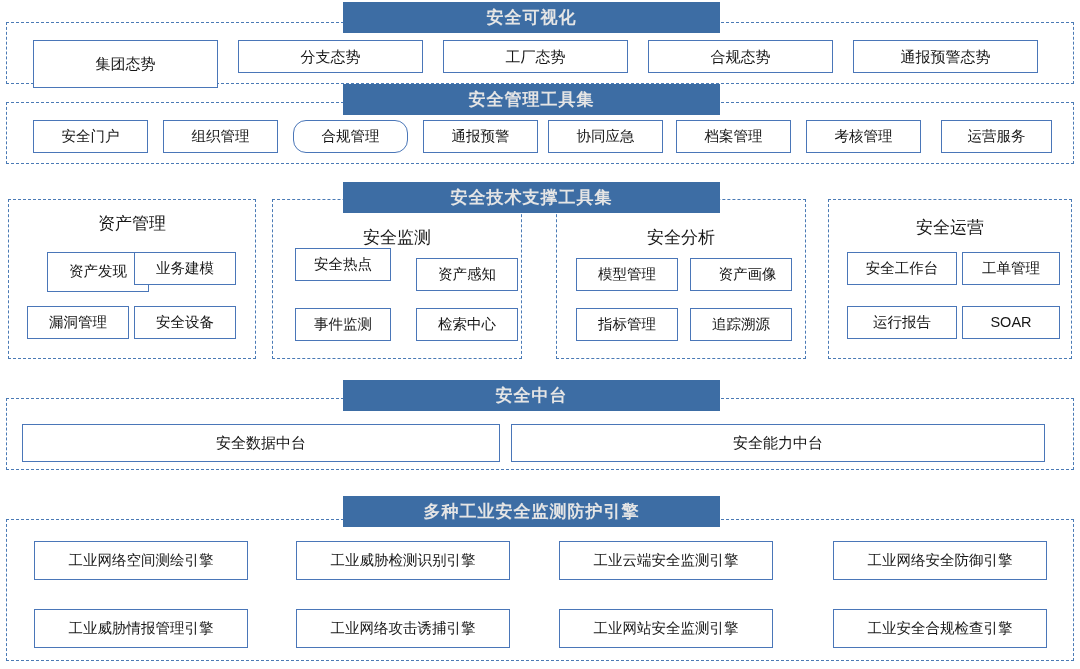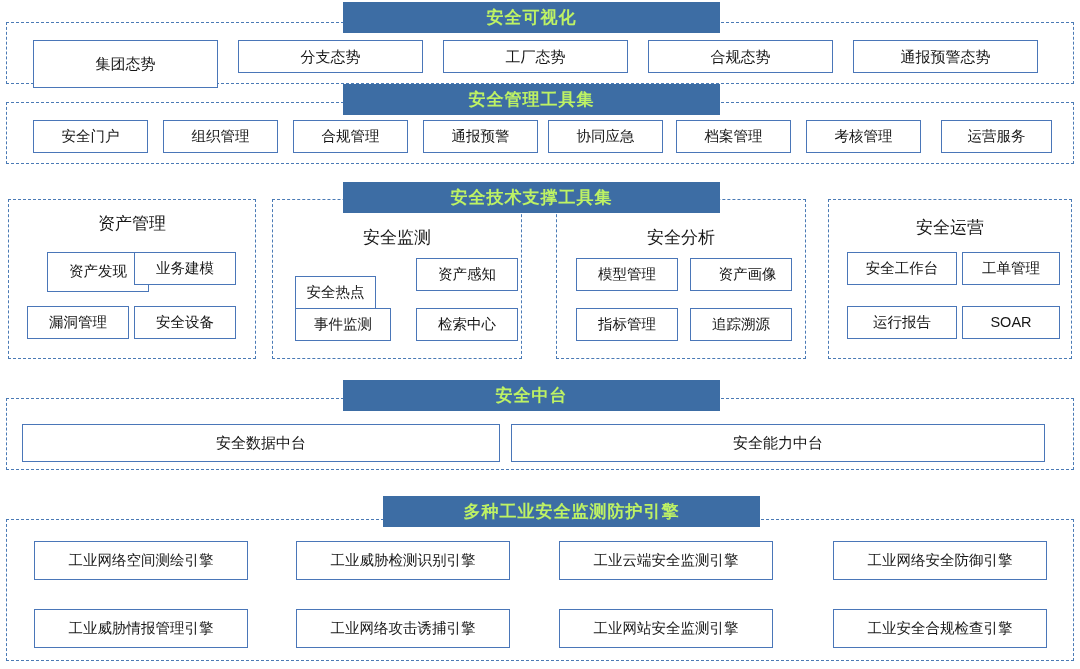--- a/index.html
+++ b/index.html
@@ -24,21 +24,21 @@
     position: absolute;
     border: 1.6px dashed #4a7ab5;
     box-sizing: border-box;
     background: transparent;
   }
 
   
   .banner {
     position: absolute;
     background: #3d6da4;
-    color: #bef264;
+    color: #e5e5e5;
     font-weight: bold;
     font-size: 17px;
     letter-spacing: 1px;
     display: flex;
     align-items: center;
     justify-content: center;
     box-sizing: border-box;
     z-index: 5;
   }
 
@@ -88,39 +88,39 @@
   <div class="box" style="left:238px; top:40px; width:185px; height:33px;">分支态势</div>
   <div class="box" style="left:443px; top:40px; width:185px; height:33px;">工厂态势</div>
   <div class="box" style="left:648px; top:40px; width:185px; height:33px;">合规态势</div>
   <div class="box" style="left:853px; top:40px; width:185px; height:33px;">通报预警态势</div>
 
   <div class="section" style="left:6px; top:102px; width:1068px; height:62px;"></div>
   <div class="banner" style="left:343px; top:84px; width:377px; height:31px;">安全管理工具集</div>
 
   <div class="box small" style="left:33px; top:120px; width:115px; height:33px;">安全门户</div>
   <div class="box small" style="left:163px; top:120px; width:115px; height:33px;">组织管理</div>
-  <div class="box small" style="left:293px; top:120px; width:115px; height:33px;">合规管理</div>
+  <div class="box small" style="left:293px; top:120px; width:115px; height:33px;border-radius:13px;">合规管理</div>
   <div class="box small" style="left:423px; top:120px; width:115px; height:33px;">通报预警</div>
   <div class="box small" style="left:548px; top:120px; width:115px; height:33px;">协同应急</div>
   <div class="box small" style="left:676px; top:120px; width:115px; height:33px;">档案管理</div>
   <div class="box small" style="left:806px; top:120px; width:115px; height:33px;">考核管理</div>
   <div class="box small" style="left:941px; top:120px; width:111px; height:33px;">运营服务</div>
 
   <div class="banner" style="left:343px; top:182px; width:377px; height:31px;">安全技术支撑工具集</div>
 
   <div class="panel" style="left:8px; top:199px; width:248px; height:160px;"></div>
   <div class="panel-title" style="left:8px; top:212px; width:248px;">资产管理</div>
   <div class="box small" style="left:27px; top:252px; width:102px; height:40px;margin-left:20px;">资产发现</div>
   <div class="box small" style="left:134px; top:252px; width:102px; height:33px;">业务建模</div>
   <div class="box small" style="left:27px; top:306px; width:102px; height:33px;">漏洞管理</div>
   <div class="box small" style="left:134px; top:306px; width:102px; height:33px;">安全设备</div>
 
   <div class="panel" style="left:272px; top:199px; width:250px; height:160px;"></div>
   <div class="panel-title" style="left:272px; top:226px; width:250px;">安全监测</div>
-  <div class="box small" style="left:295px; top:276px; width:81px; height:33px;">安全热点</div>
+  <div class="box small" style="left:295px; top:248px; width:96px; height:33px;">安全热点</div>
   <div class="box small" style="left:416px; top:258px; width:102px; height:33px;">资产感知</div>
   <div class="box small" style="left:295px; top:308px; width:96px; height:33px;">事件监测</div>
   <div class="box small" style="left:416px; top:308px; width:102px; height:33px;">检索中心</div>
 
   <div class="panel" style="left:556px; top:199px; width:250px; height:160px;"></div>
   <div class="panel-title" style="left:556px; top:226px; width:250px;">安全分析</div>
   <div class="box small" style="left:576px; top:258px; width:102px; height:33px;">模型管理</div>
   <div class="box small" style="left:690px; top:258px; width:102px; height:33px;padding-left:13px;">资产画像</div>
   <div class="box small" style="left:576px; top:308px; width:102px; height:33px;">指标管理</div>
   <div class="box small" style="left:690px; top:308px; width:102px; height:33px;">追踪溯源</div>
@@ -132,21 +132,21 @@
   <div class="box small" style="left:847px; top:306px; width:110px; height:33px;">运行报告</div>
   <div class="box small" style="left:962px; top:306px; width:98px; height:33px;">SOAR</div>
 
   <div class="section" style="left:6px; top:398px; width:1068px; height:72px;"></div>
   <div class="banner" style="left:343px; top:380px; width:377px; height:31px;">安全中台</div>
 
   <div class="box wide" style="left:22px; top:424px; width:478px; height:38px;">安全数据中台</div>
   <div class="box wide" style="left:511px; top:424px; width:534px; height:38px;">安全能力中台</div>
 
   <div class="section" style="left:6px; top:519px; width:1068px; height:142px;"></div>
-  <div class="banner" style="left:343px; top:496px; width:377px; height:31px;margin-left:40px;">多种工业安全监测防护引擎</div>
+  <div class="banner" style="left:343px; top:496px; width:377px; height:31px;">多种工业安全监测防护引擎</div>
 
   <div class="box small" style="left:34px; top:541px; width:214px; height:39px;">工业网络空间测绘引擎</div>
   <div class="box small" style="left:296px; top:541px; width:214px; height:39px;">工业威胁检测识别引擎</div>
   <div class="box small" style="left:559px; top:541px; width:214px; height:39px;">工业云端安全监测引擎</div>
   <div class="box small" style="left:833px; top:541px; width:214px; height:39px;">工业网络安全防御引擎</div>
 
   <div class="box small" style="left:34px; top:609px; width:214px; height:39px;text-align:center;">工业威胁情报管理引擎</div>
   <div class="box small" style="left:296px; top:609px; width:214px; height:39px;">工业网络攻击诱捕引擎</div>
   <div class="box small" style="left:559px; top:609px; width:214px; height:39px;">工业网站安全监测引擎</div>
   <div class="box small" style="left:833px; top:609px; width:214px; height:39px;">工业安全合规检查引擎</div>

